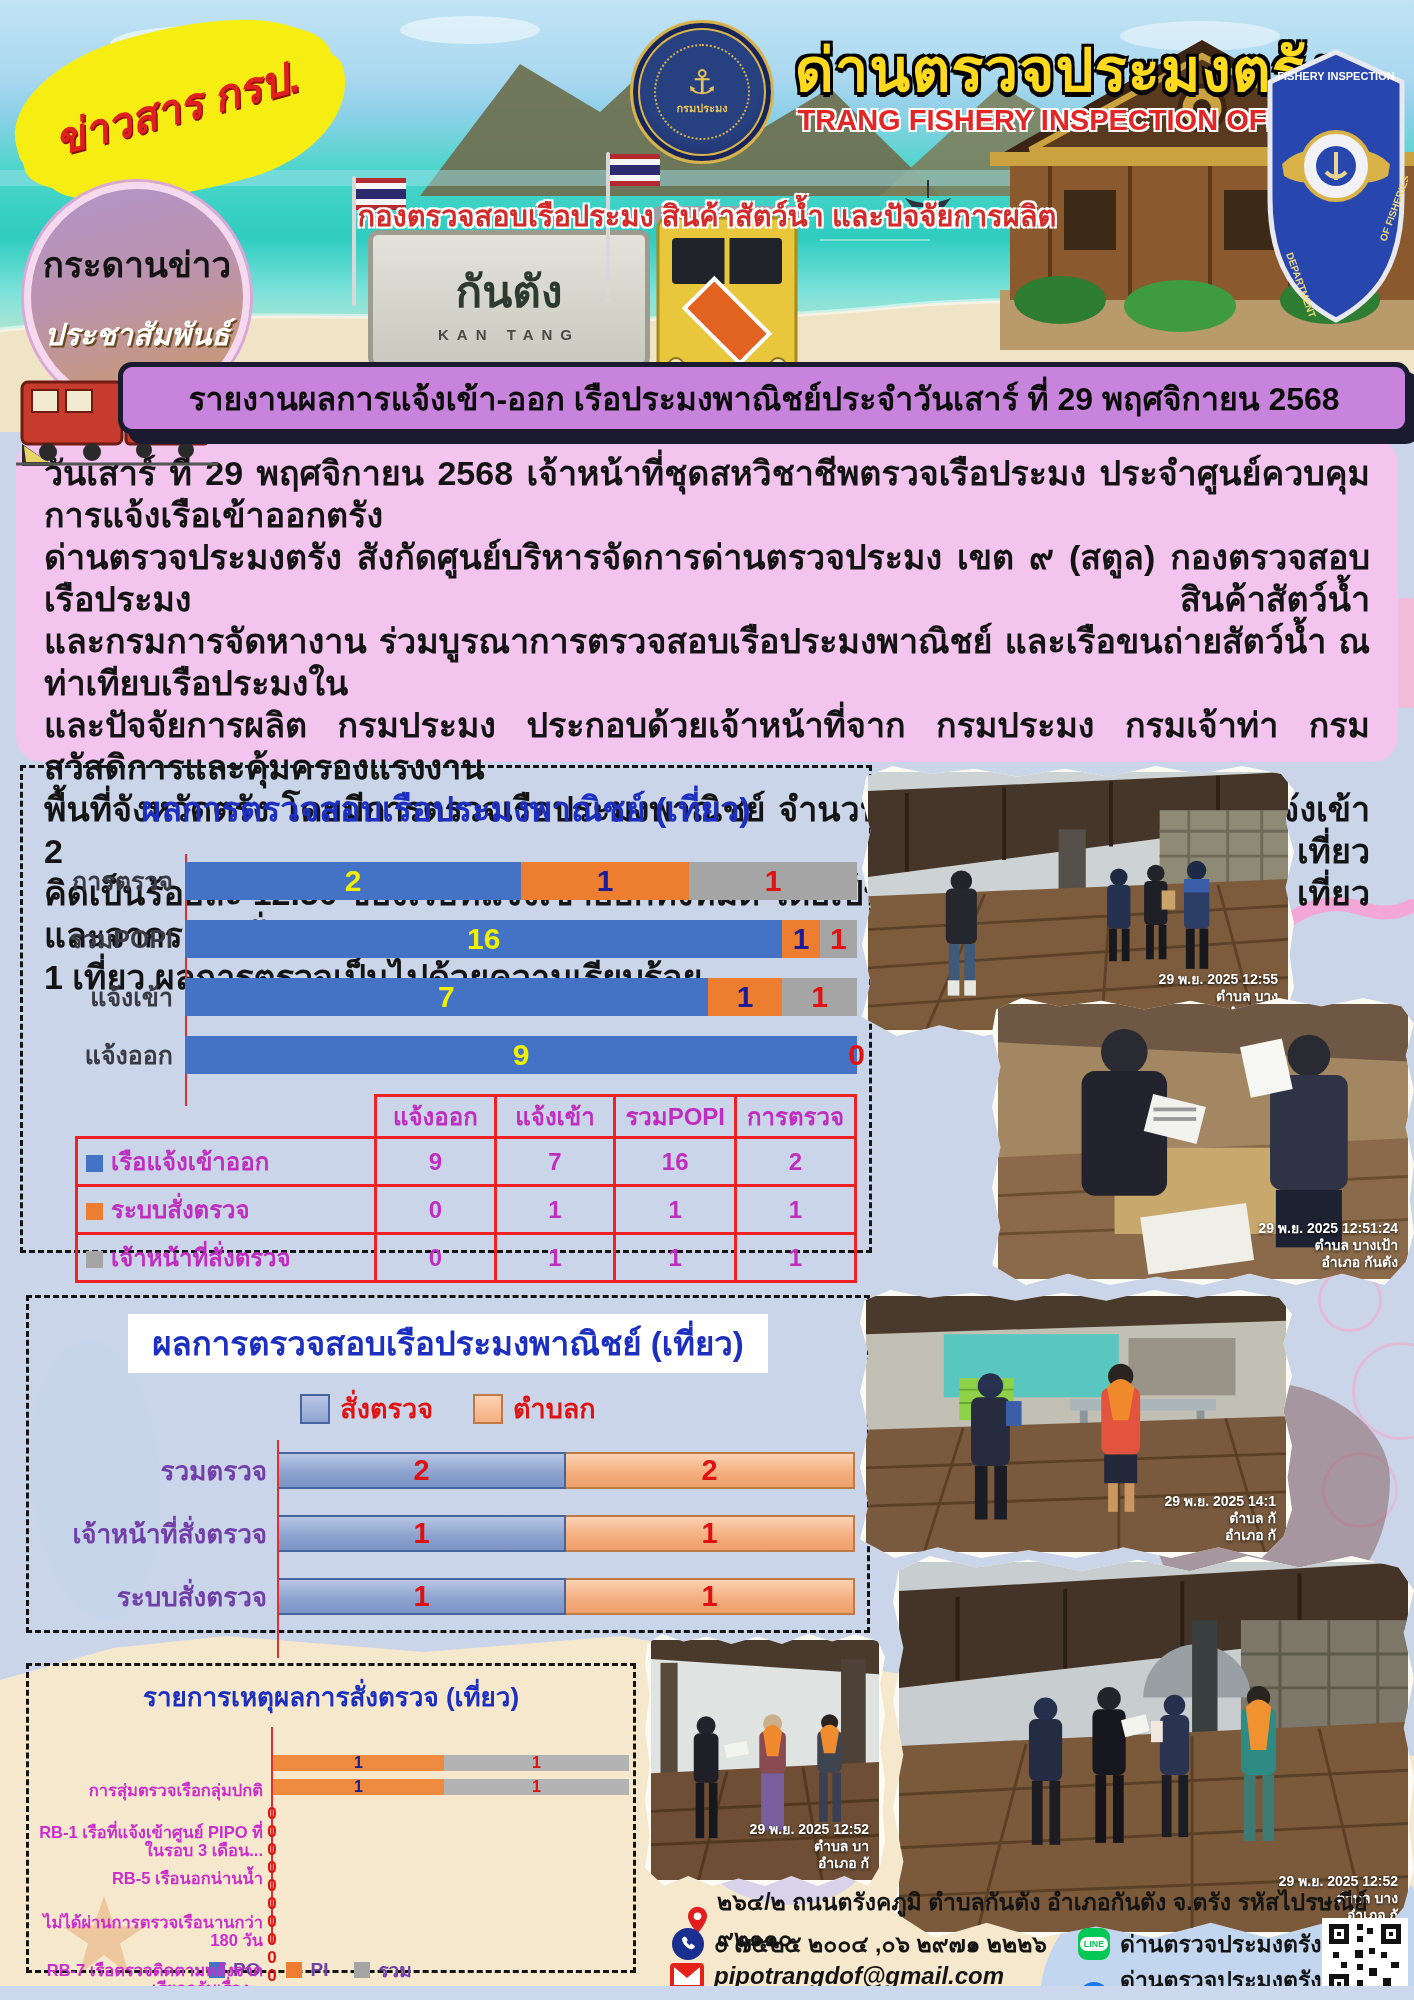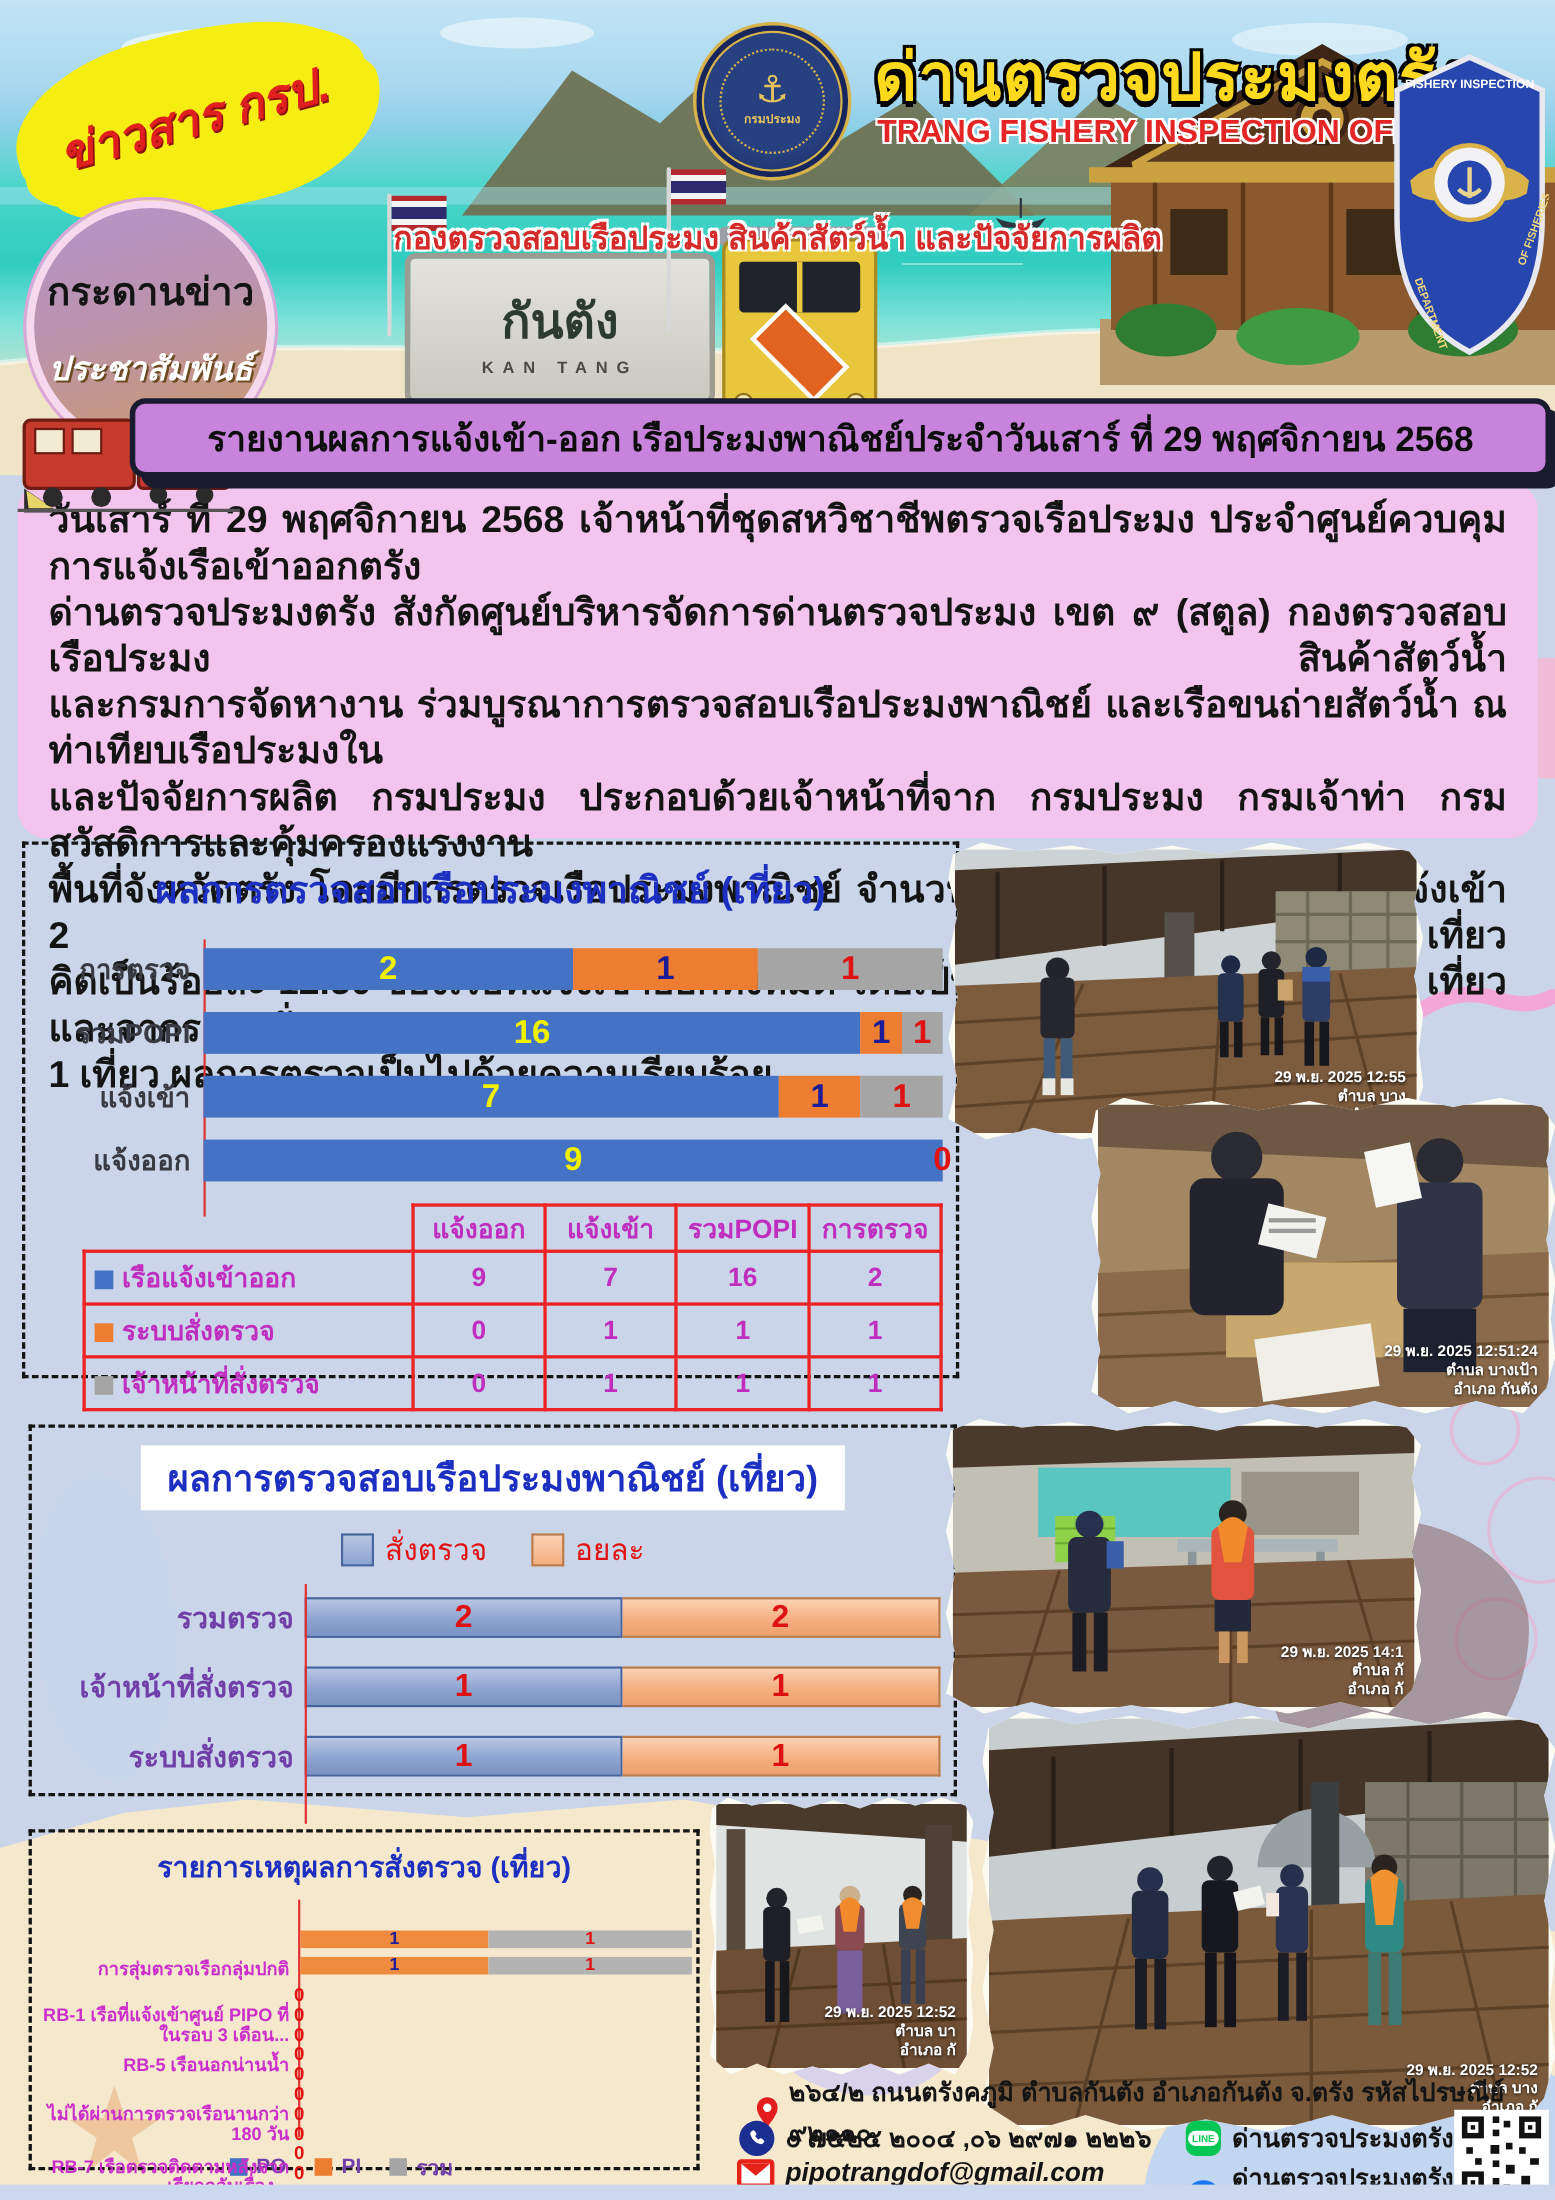--- a/index.html
+++ b/index.html
@@ -88,21 +88,21 @@
   table.c1t .blank{border:none;background:transparent;}
   td.rowlab{text-align:left !important;padding-left:8px !important;width:292px;}
   .sw{display:inline-block;width:17px;height:17px;margin-right:8px;vertical-align:-2px;}
   .colw{width:118px;}
 
   
   .c2{left:26px;top:1295px;width:844px;height:338px;padding:16px 12px 0 12px;}
   .c2 .twrap{text-align:center;}
   .c2 .ctitle{display:inline-block;background:#fff;padding:3px 24px;font-size:33px;}
   .c2legend{display:flex;justify-content:center;gap:40px;margin-top:14px;align-items:center;}
-  .c2legend .item{display:flex;align-items:center;gap:10px;font-size:27px;font-weight:normal;color:#e01212;}
+  .c2legend .item{display:flex;align-items:center;gap:10px;font-size:27px;font-weight:bold;color:#e01212;}
   .lsw{width:26px;height:26px;}
   .lsw.blue{background:linear-gradient(#b9c6e4,#8da4d0);border:2px solid #46659f;}
   .lsw.orange{background:linear-gradient(#fbd2b4,#f5af80);border:2px solid #bf7a45;}
   .c2plot{position:relative;margin-top:22px;}
   .c2axis{position:absolute;left:236px;top:-12px;height:218px;width:2px;background:#e03030;}
   .c2row{display:flex;align-items:center;height:37px;margin-bottom:26px;}
   .c2lab{width:236px;text-align:right;padding-right:10px;box-sizing:border-box;
          font-size:26px;font-weight:bold;color:#7040a8;}
   .c2bar{flex:1;height:37px;display:flex;}
   .half{width:50%;display:flex;align-items:center;justify-content:center;box-sizing:border-box;}
@@ -401,21 +401,21 @@
 
   <div class="cbox c2">
     <div class="twrap"><div class="ctitle">ผลการตรวจสอบเรือประมงพาณิชย์ (เที่ยว)</div></div>
     <div class="c2legend">
       <div class="item">
           <span class="lsw blue"></span>
           <span>สั่งตรวจ</span>
         </div>
       <div class="item">
           <span class="lsw orange"></span>
-          <span>อยละ</span>
+          <span>ตำบลก</span>
         </div>
     </div>
     <div class="c2plot">
       <div class="c2axis"></div>
       <div class="c2row">
         <div class="c2lab">รวมตรวจ</div>
         <div class="c2bar">
           <div class="half blue">
               <span>2</span>
             </div>

